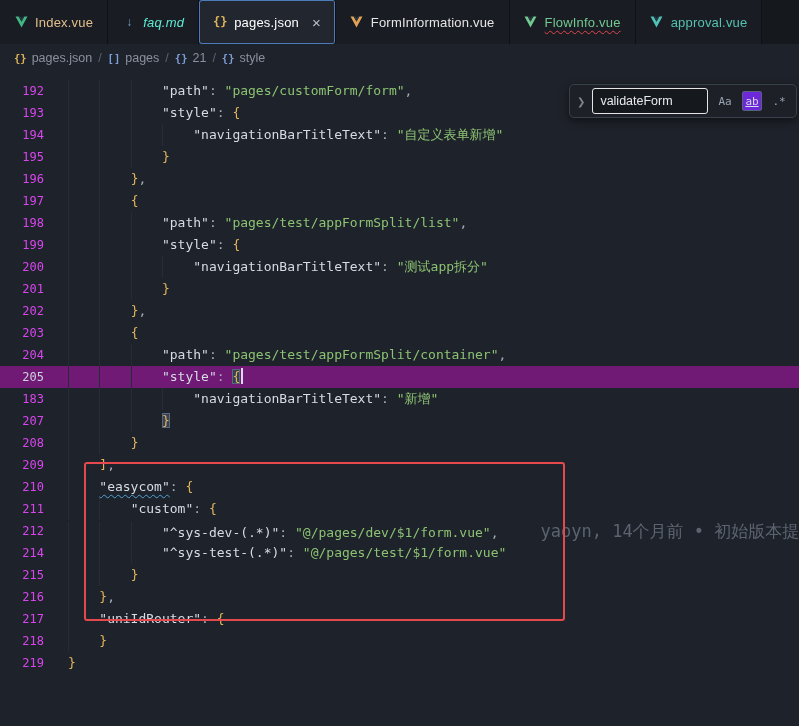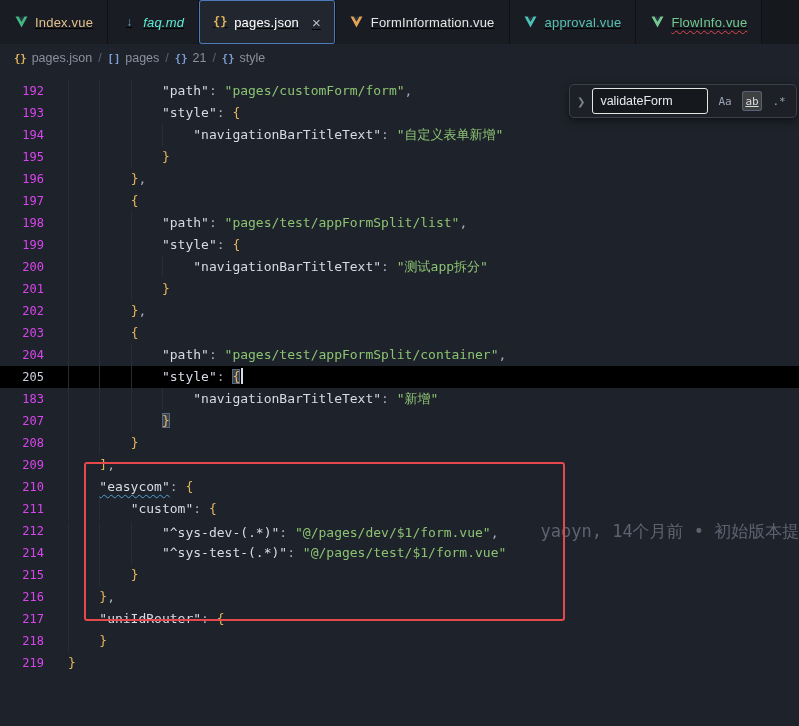--- a/index.html
+++ b/index.html
@@ -1,41 +1,41 @@
 <!DOCTYPE html>
 <html><head>
 <meta charset="utf-8">
 <style>
   html,body{margin:0;padding:0;background:#101216;}
   #app{position:relative;width:799px;height:726px;overflow:hidden;background:#1e222a;
        font-family:"Liberation Sans",sans-serif;-webkit-font-smoothing:antialiased;}
 
   
-  .tabbar{display:flex;height:44px;background:#15181d;overflow:hidden;white-space:nowrap;text-decoration:underline;}
+  .tabbar{display:flex;height:44px;background:#15181d;overflow:hidden;white-space:nowrap;}
   .tab{display:flex;align-items:center;gap:7px;padding:0 14px;height:44px;box-sizing:border-box;
        background:#191c22;border-right:1px solid #0e1013;font-size:13px;flex:0 0 auto;cursor:pointer;}
   .tab.active{background:#21262f;box-shadow:inset 0 0 0 1px #4d7ab8;border-radius:3px;}
   .tab-icon{display:inline-flex;align-items:center;width:14px;justify-content:center;font-size:12px;}
   .tab-label{letter-spacing:.2px;}
   .tab-label.it{font-style:italic;}
   .tab-label.err{text-decoration:underline wavy #e0474d;text-decoration-thickness:1px;text-underline-offset:3px;}
   .tab-close{color:#b9c0cc;font-size:15px;margin-left:6px;line-height:1;cursor:pointer;}
 
   
   .breadcrumb{display:flex;align-items:center;height:28px;background:#1e222a;padding-left:14px;
               font-size:12.5px;color:#8a919e;gap:6px;}
   .bc-item{display:inline-flex;align-items:center;gap:5px;cursor:pointer;}
   .bc-icon{font-family:"DejaVu Sans Mono",monospace;font-size:10.5px;font-weight:bold;}
   .bc-sep{color:#5b6270;}
 
   
   .editor{position:relative;height:654px;background:#1e222a;overflow:hidden;}
   .code-scroll{padding-top:8px;}
   .line{display:flex;height:22px;}
-  .line.cur{background:#000000;}
+  .line.cur{background:#701a75;}
   .gut{flex:0 0 68px;box-sizing:border-box;text-align:right;padding-right:24px;
        font:12px/22px "DejaVu Sans Mono",monospace;color:#d946ef;user-select:none;}
   .line.cur .gut{color:#ccd2dc;}
   .codetxt{flex:1;white-space:pre;font:13px/22px "DejaVu Sans Mono",monospace;color:#abb2bf;}
   .ig{white-space:pre;display:inline-block;box-shadow:inset 1px 0 0 #272d37;}
   .tk-k{color:#d6dbe5;}
   .tk-s{color:#8cc373;}
   .tk-b{color:#e3b65c;}
   .tk-p{color:#a6aebb;}
   .sq{text-decoration:underline wavy #4fa3d8;text-decoration-thickness:1px;text-underline-offset:3px;}
@@ -51,21 +51,21 @@
   .find-widget{position:absolute;top:12px;right:2px;width:228px;height:34px;z-index:10;
                background:#1d2127;border:1px solid #3a404b;border-radius:5px;
                display:flex;align-items:center;gap:7px;padding:0 7px;box-sizing:border-box;
                box-shadow:0 3px 9px rgba(0,0,0,.5);}
   .find-chevron{color:#7d8590;font-size:10px;cursor:pointer;}
   .find-input{flex:1;min-width:0;height:24px;background:#15181d;border:1px solid #e5e5e5;border-radius:3px;
               color:#e8eaed;font:12.5px "Liberation Sans",sans-serif;padding:0 7px;outline:none;}
   .find-toggle{flex:0 0 auto;width:20px;height:20px;display:inline-flex;align-items:center;justify-content:center;
                font:11px "DejaVu Sans Mono",monospace;color:#9aa3b2;border-radius:3px;cursor:pointer;}
   .find-toggle.word{text-decoration:underline;}
-  .find-toggle.on{background:#404040;box-shadow:inset 0 0 0 1px #566379;color:#d6dce6;}
+  .find-toggle.on{background:#6d28d9;box-shadow:inset 0 0 0 1px #566379;color:#d6dce6;}
 </style>
 </head>
 <body>
 
 <div id="app">
 
   <div class="tabbar">
       <div class="tab">
         <span class="tab-icon">
           <svg width="13" height="12" viewBox="0 0 24 22">
@@ -93,34 +93,34 @@
           <svg width="13" height="12" viewBox="0 0 24 22">
             <path fill="#e2a356" d="M1 1h5.6L12 10.4 17.4 1H23L12 21z"></path>
             <path fill="#2b3a48" d="M6.8 1h3.3L12 4.6 13.9 1h3.3L12 9.8z"></path>
           </svg>
         </span>
         <span class="tab-label" style="color: #e5e5e5;">FormInformation.vue</span>
       </div>
       <div class="tab">
         <span class="tab-icon">
           <svg width="13" height="12" viewBox="0 0 24 22">
+            <path fill="#73c991" d="M1 1h5.6L12 10.4 17.4 1H23L12 21z"></path>
+            <path fill="#2b3a48" d="M6.8 1h3.3L12 4.6 13.9 1h3.3L12 9.8z"></path>
+          </svg>
+        </span>
+        <span class="tab-label err" style="color: rgb(115, 201, 145);">FlowInfo.vue</span>
+      </div>
+      <div class="tab">
+        <span class="tab-icon">
+          <svg width="13" height="12" viewBox="0 0 24 22">
             <path fill="#4ec1b5" d="M1 1h5.6L12 10.4 17.4 1H23L12 21z"></path>
             <path fill="#2b3a48" d="M6.8 1h3.3L12 4.6 13.9 1h3.3L12 9.8z"></path>
           </svg>
         </span>
         <span class="tab-label" style="color: rgb(86, 193, 176);">approval.vue</span>
-      </div>
-      <div class="tab">
-        <span class="tab-icon">
-          <svg width="13" height="12" viewBox="0 0 24 22">
-            <path fill="#73c991" d="M1 1h5.6L12 10.4 17.4 1H23L12 21z"></path>
-            <path fill="#2b3a48" d="M6.8 1h3.3L12 4.6 13.9 1h3.3L12 9.8z"></path>
-          </svg>
-        </span>
-        <span class="tab-label err" style="color: rgb(115, 201, 145);">FlowInfo.vue</span>
       </div>
     </div>
 
   <div class="breadcrumb">
       <span class="bc-item">
         <span class="bc-icon" style="color: rgb(223, 180, 92);">{}</span>
         <span class="bc-label">pages.json</span>
       </span>
       <span class="bc-sep">/</span>
       <span class="bc-item">

